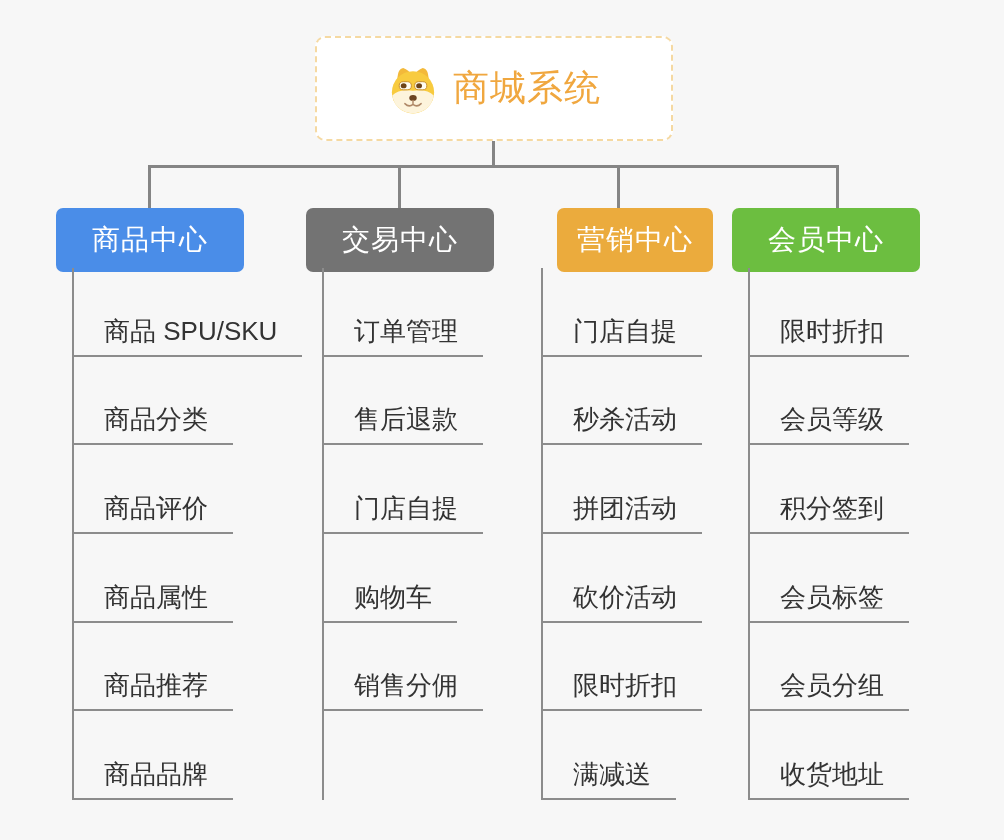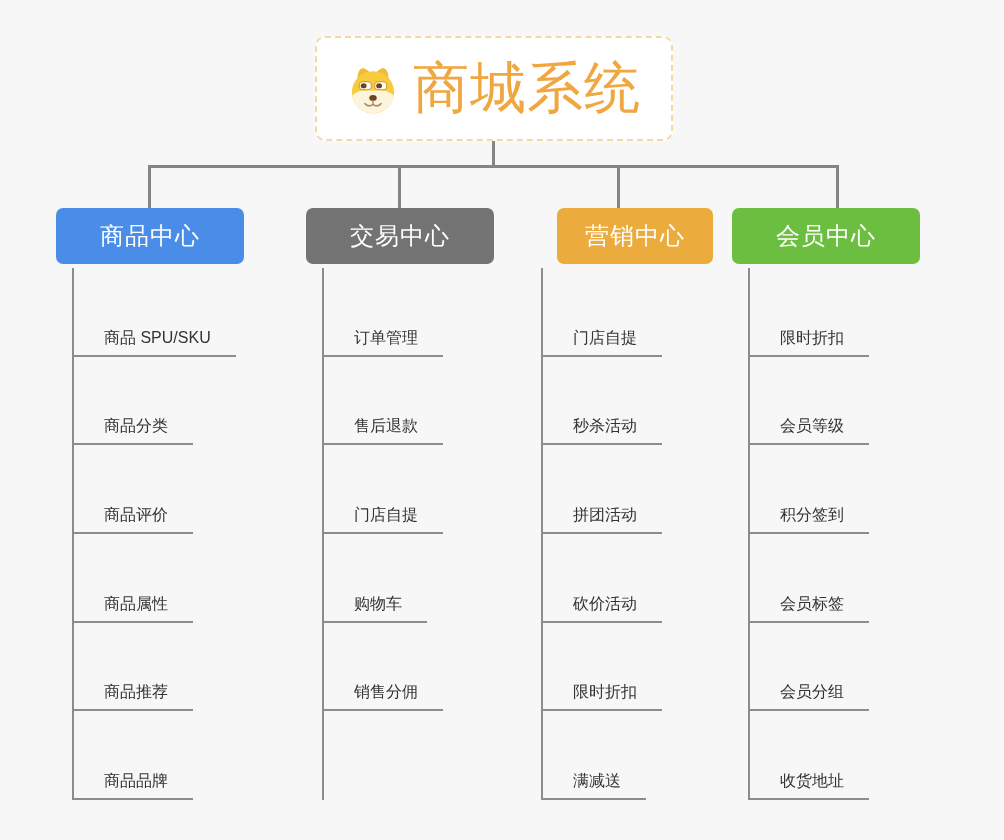--- a/index.html
+++ b/index.html
@@ -7,42 +7,42 @@
     width:1004px;height:840px;position:relative;overflow:hidden;
     background:#F7F7F7;
     font-family:"Liberation Sans","DejaVu Sans",sans-serif;
   }
   
   .root-node{
     position:absolute;left:315px;top:36px;width:358px;height:105px;
     background:#FFFFFF;border:2px dashed #F5D9A2;border-radius:10px;
     box-sizing:border-box;display:flex;align-items:center;justify-content:center;gap:14px;
   }
-  .root-title{font-size:56px;color:#F0A73F;letter-spacing:1px;}
+  .root-title{font-size:36px;color:#F0A73F;letter-spacing:1px;}
   .doge{width:52px;height:52px;flex:0 0 auto;}
   
   .conn{position:absolute;background:#858585;}
   
   .branch{position:absolute;top:208px;width:188px;}
   .branch-box{
-    height:56px;border-radius:7px;display:flex;align-items:center;justify-content:center;
-    color:#FFFFFF;font-size:24px;letter-spacing:1px;cursor:default;
+    height:64px;border-radius:7px;display:flex;align-items:center;justify-content:center;
+    color:#FFFFFF;font-size:28px;letter-spacing:1px;cursor:default;
   }
   .leaves{
     position:absolute;left:16px;top:60px;height:532px;
     border-left:2px solid #8C8C8C;
     display:flex;flex-direction:column;align-items:flex-start;
   }
   .leaf{
     height:88.66px;box-sizing:border-box;
     border-bottom:2px solid #8C8C8C;
     display:flex;align-items:flex-end;
     padding:0 25px 6px 30px;
     white-space:nowrap;width:max-content;
-    font-size:16px;color:#333333;
+    font-size:26px;color:#333333;
   }
 </style>
 </head>
 <body>
 
 <div class="root-node">
   <svg class="doge" viewBox="0 0 64 64">
 
     <path d="M13 24 Q12 7 20 6 Q27 9 30 14 Z" fill="#F3B93A"></path>
     <path d="M51 24 Q52 7 44 6 Q37 9 34 14 Z" fill="#F3B93A"></path>

